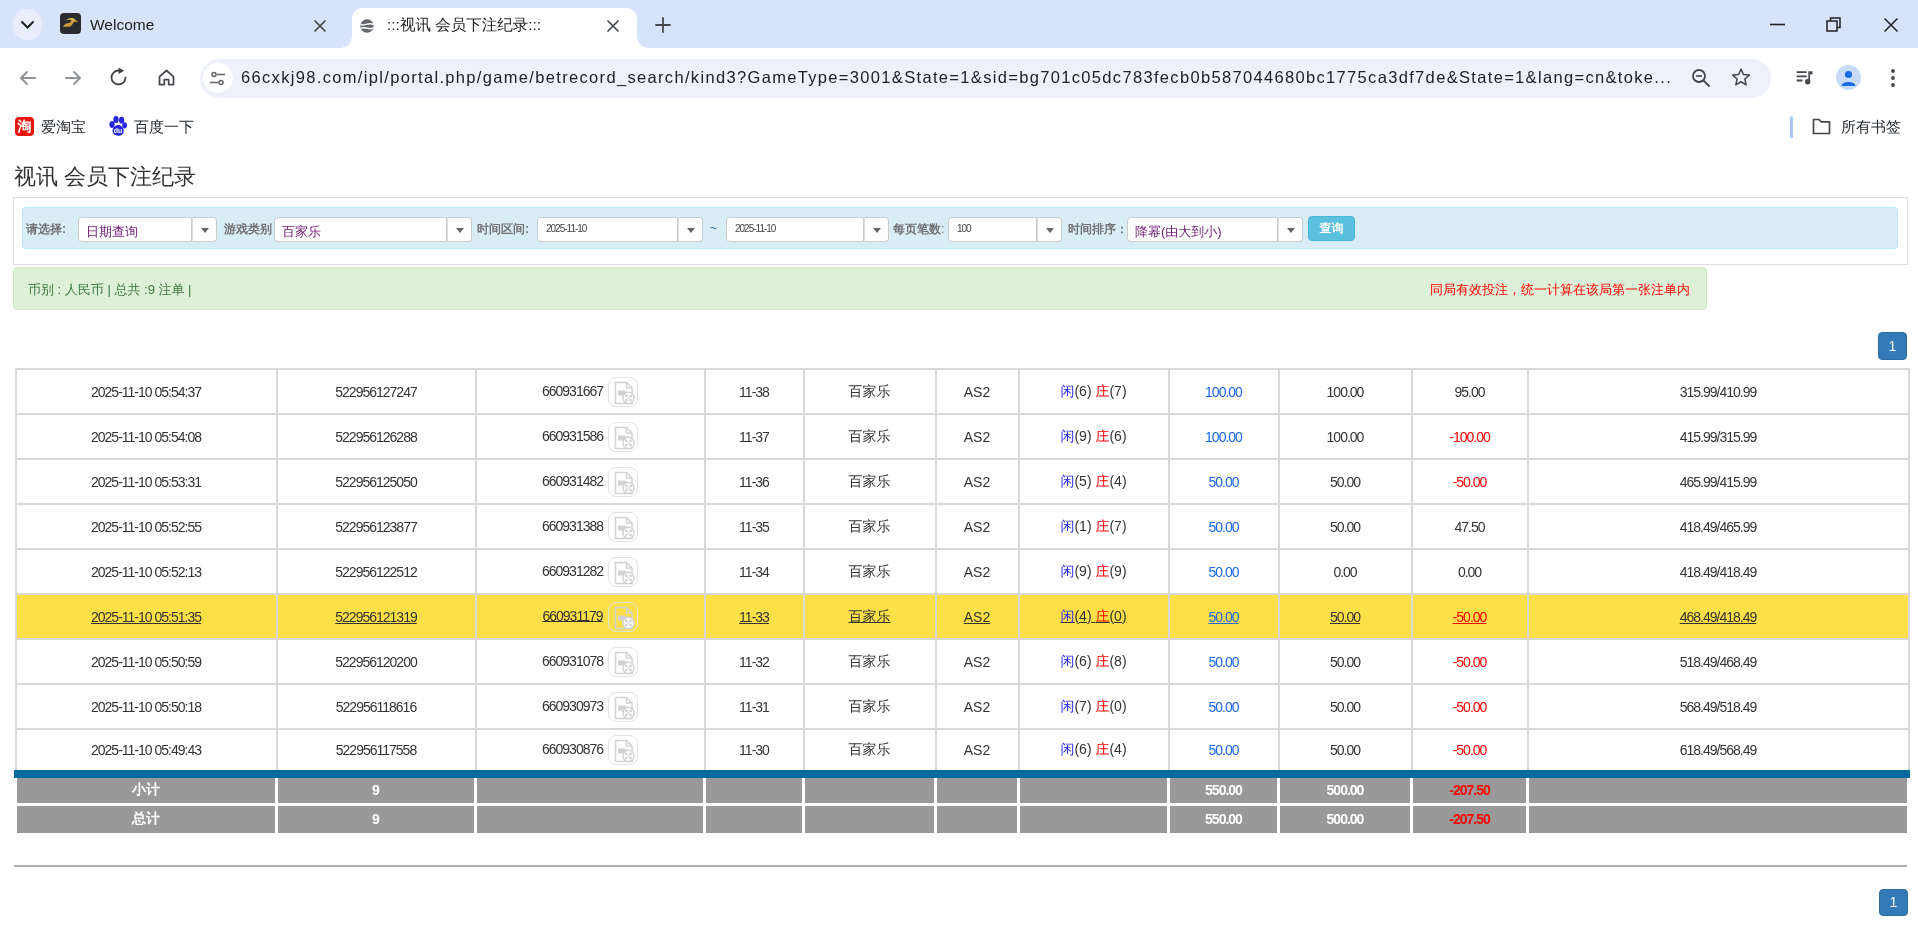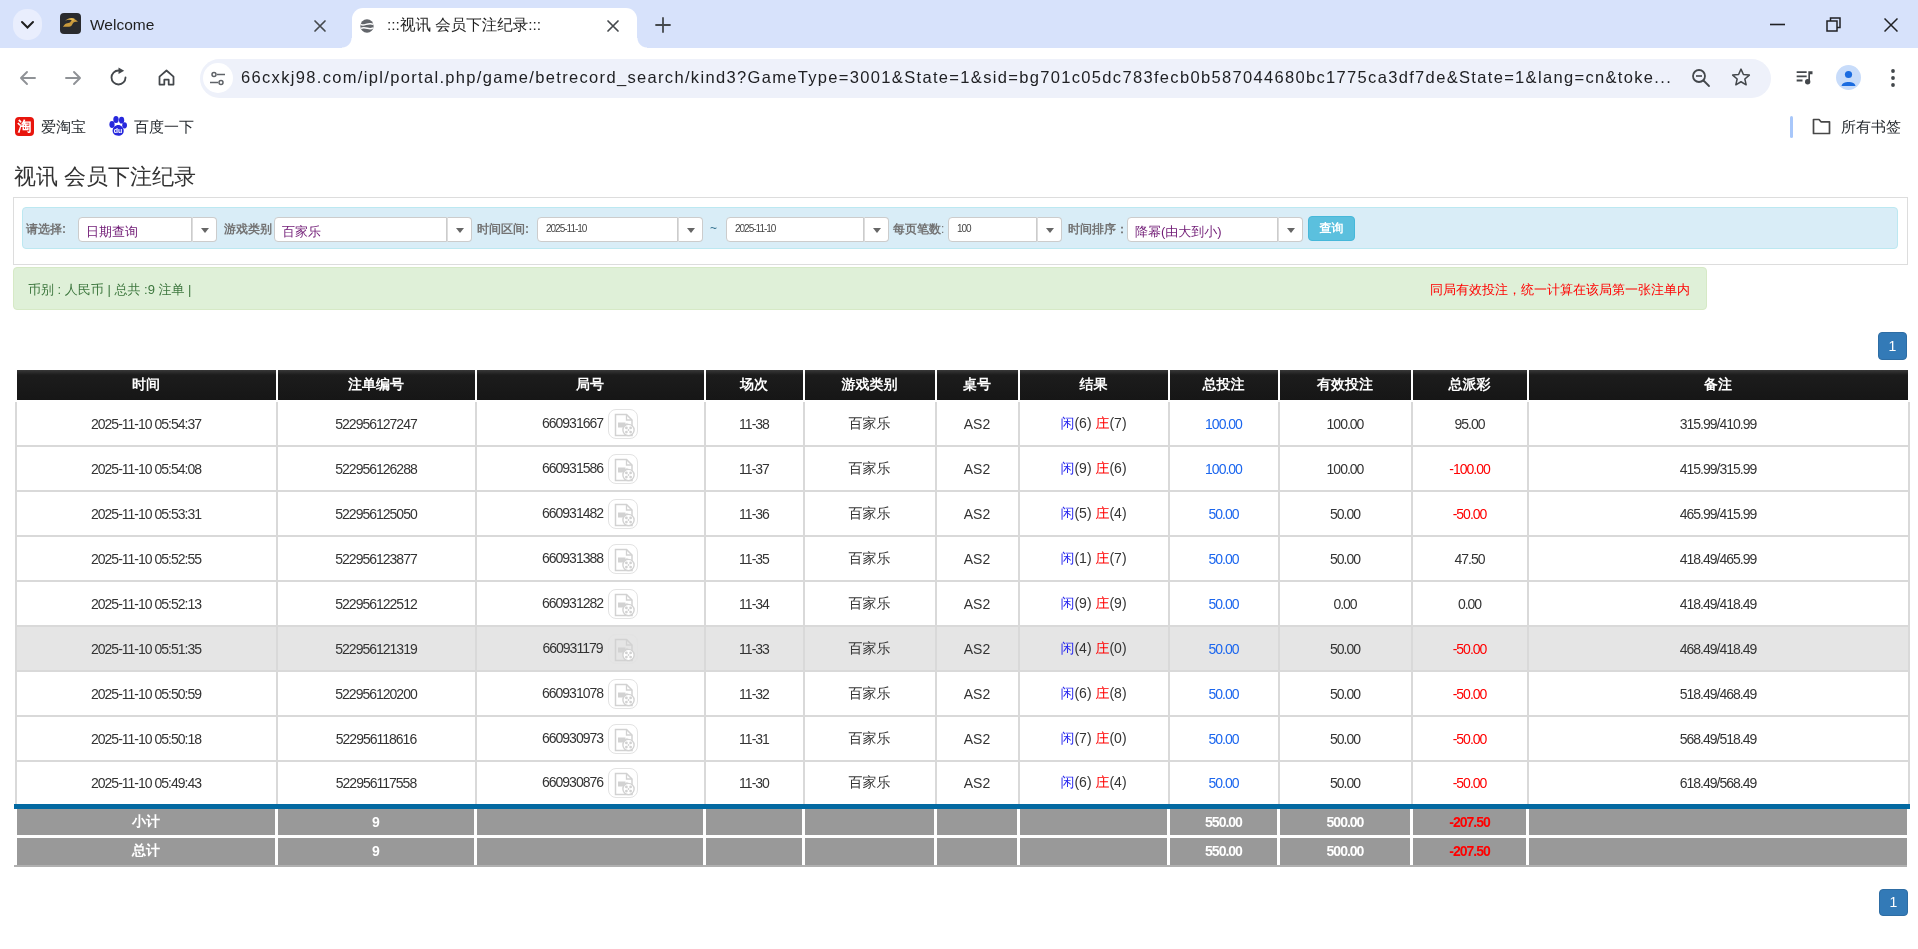--- a/index.html
+++ b/index.html
@@ -41,22 +41,22 @@
 #greenbar { position:absolute; left:13px; top:267px; width:1694px; height:43px; background:#dff0d8; border:1px solid #d6e9c6; border-radius:4px; }
 #greenbar .lt { position:absolute; left:14px; top:13px; font-size:13px; color:#3c763d; }
 #greenbar .rt { position:absolute; right:16px; top:13px; font-size:13px; color:#ff0000; }
 .pgbtn { position:absolute; width:29px; height:28px; background:#337ab7; border:1px solid #2e6da4; border-radius:4px; color:#fff; font-size:14px; text-align:center; line-height:26px; }
 
 
 #tbl { position:absolute; left:14px; top:368px; border-collapse:collapse; table-layout:fixed; }
 #tbl th { background:linear-gradient(180deg,#383838 0px,#1c1c1c 5px,#161616 100%); color:#fff; font-size:14px; font-weight:bold; height:32px; border:2px solid #fff; text-align:center; }
 #tbl td { border:2px solid #d9d9d9; text-align:center; font-size:14px; color:#333; height:45px; }
 #tbl tr.sum td { background:#999; color:#fff; font-weight:bold; border:3px solid #fff; height:30px; }
-#tbl tr.sum1 td { border-top:5px solid #0369a1; }
-#tbl tr.hl td { background:#e5e5e5; }
+#tbl tr.sum1 td { border-top:8px solid #0369a1; }
+#tbl tr.hl td { background:#fde047;text-decoration:underline; }
 .num { letter-spacing:-1px; }
 #tbl td.blue { color:#1b66ee; }
 #tbl td.red, #tbl tr.sum td.red { color:#ff0000; }
 .xian { color:#2b2bef; }
 .zhuang { color:#ff0000; }
 .vidbtn { display:inline-block; width:30px; height:30px; border:1px solid #e3e3e3; border-radius:8px; vertical-align:middle; margin-left:5px; background:transparent; }
 </style>
 </head>
 <body>
 
@@ -225,33 +225,20 @@
       <col style="width:99px">
       <col style="width:132px">
       <col style="width:83px">
       <col style="width:150px">
       <col style="width:110px">
       <col style="width:133px">
       <col style="width:116px">
       <col style="width:381px">
     </colgroup>
 <tbody>
-      <tr>
-        <th>时间</th>
-        <th>注单编号</th>
-        <th>局号</th>
-        <th>场次</th>
-        <th>游戏类别</th>
-        <th>桌号</th>
-        <th>结果</th>
-        <th>总投注</th>
-        <th>有效投注</th>
-        <th>总派彩</th>
-        <th>备注</th>
-      </tr>
 <tr>
         <td class="num">2025-11-10 05:54:37</td>
         <td class="num">522956127247</td>
         <td><span class="num">660931667</span><span class="vidbtn"><svg width="28" height="28" viewBox="0 0 28 28">
               <path d="M6.5 4.5 L17.5 4.5 L23 10 L23 25.5 L6.5 25.5 Z" fill="none" stroke="#d2d2d2" stroke-width="1.5"></path>
               <path d="M17.5 4.5 L17.5 10 L23 10" fill="none" stroke="#d2d2d2" stroke-width="1.3"></path>
               <path d="M9 12.5 L16.5 12.5 L16.5 14 L18.5 12.8 L18.5 17.2 L16.5 16 L16.5 17.5 L9 17.5 Z" fill="#d2d2d2"></path>
               <circle cx="19.5" cy="20" r="5.6" fill="#fff" stroke="#d2d2d2" stroke-width="1.4"></circle>
               <circle cx="19.5" cy="20" r="0.9" fill="#d2d2d2"></circle>
               <circle cx="17.4" cy="17.9" r="1.4" fill="#d2d2d2"></circle>

